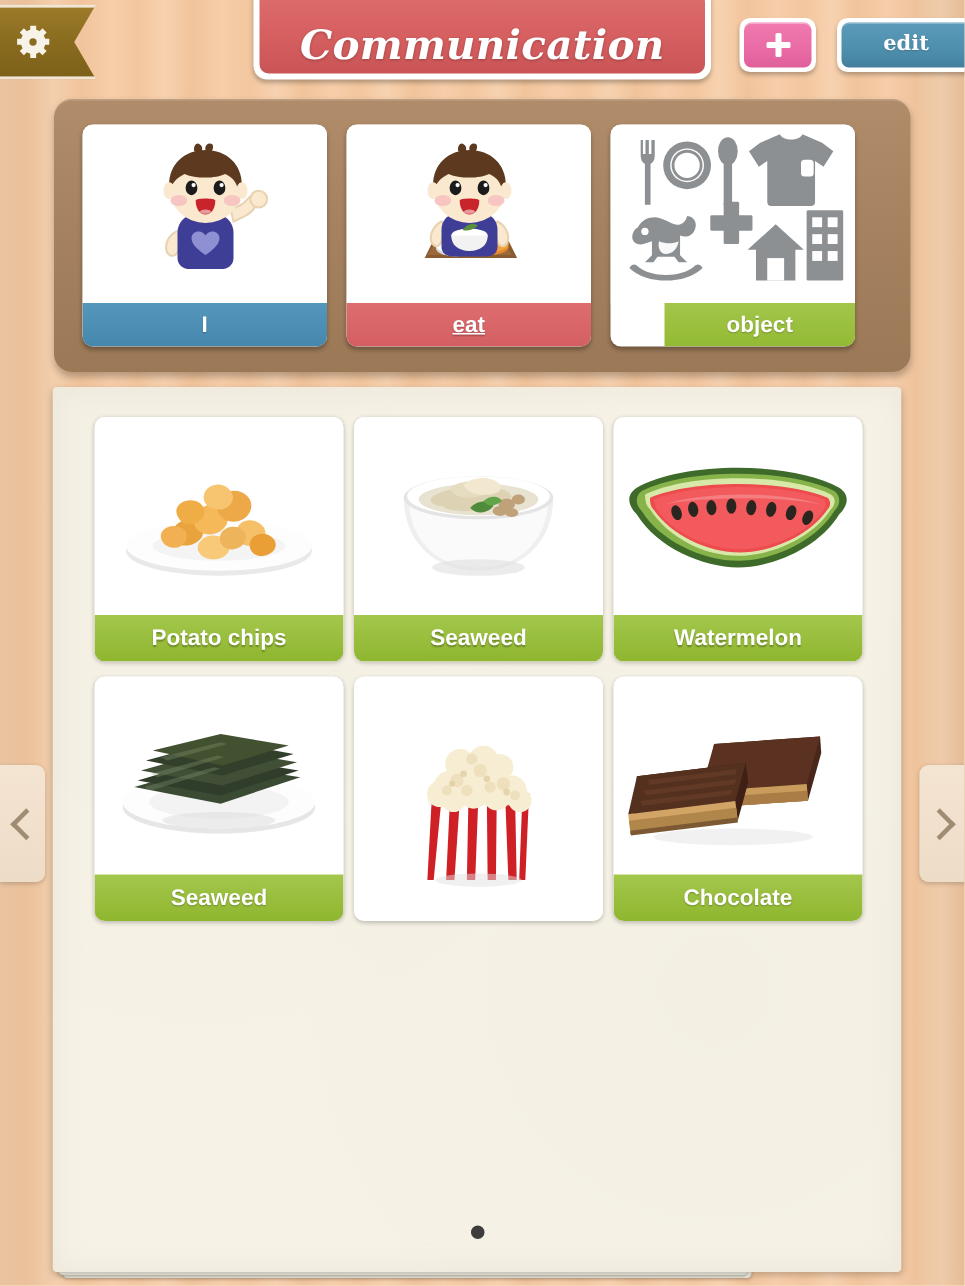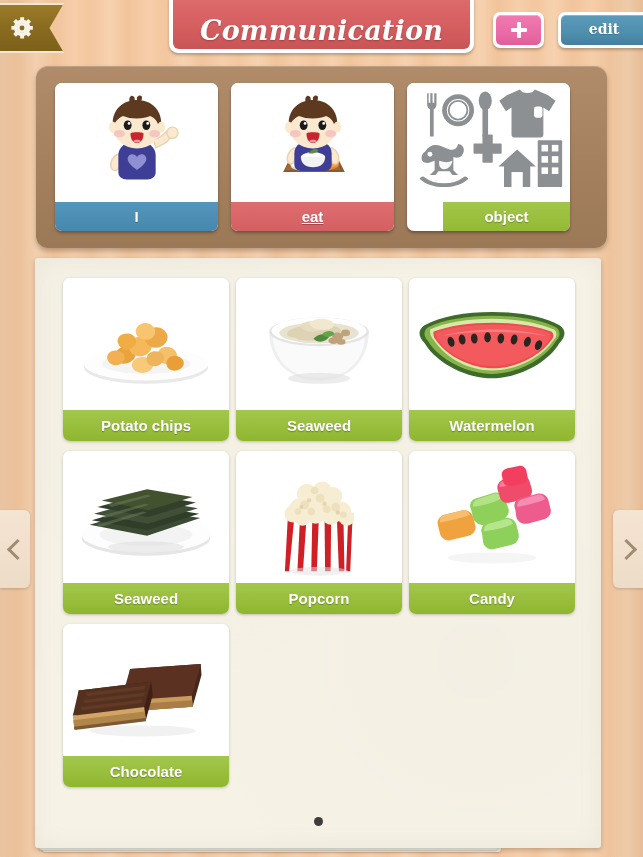--- a/index.html
+++ b/index.html
@@ -618,49 +618,22 @@
               </g>
               <g fill="#ddc99a" opacity=".65">
                 <circle cx="66" cy="40" r="2"></circle>
                   <circle cx="80" cy="43" r="2"></circle>
                 <circle cx="92" cy="51" r="2"></circle>
                   <circle cx="59" cy="46" r="1.8"></circle>
               </g>
               <ellipse cx="75" cy="104" rx="26" ry="4" fill="#e2e2e2" opacity=".5"></ellipse>
             </svg>
           </div>
-          <div class="gcard-label">Popcorn</div>
         </div>
 
-        <div class="gcard">
-          <div class="gcard-img">
-            <svg viewBox="0 0 150 110" class="food-img" aria-hidden="true">
-              <g>
-                <path d="M26 62c-1-4 2-8 6-9l17-4c4-1 8 2 9 6l2 8c1 4-2 8-6 9l-17 4c-4 1-8-2-9-6z" fill="#f0a23f"></path>
-                <path d="M28 60c-1-3 1-6 4-7l16-4c3-1 6 1 7 4-6 3-22 6-27 7z" fill="#f6be6e"></path>
-
-                <path d="M56 48c-2-4 0-9 5-10l16-5c5-1 9 2 10 6l3 9c1 4-2 8-6 10l-16 4c-4 1-9-2-10-6z" fill="#8fd05a"></path>
-                <path d="M58 46c-1-3 1-6 4-7l15-5c3-1 6 1 7 4-6 4-21 7-26 8z" fill="#b3e287"></path>
-
-                <path d="M80 30c-1-4 2-8 6-9l14-3c4-1 8 1 9 5l2 7c1 4-2 8-6 9l-14 3c-4 1-8-1-9-5z" fill="#f04b6b"></path>
-                <path d="M82 28c-1-3 1-5 4-6l13-3c3-1 5 1 6 3-5 3-18 5-23 6z" fill="#f87f96"></path>
-
-                <path d="M96 48c-2-4 0-9 5-10l15-4c5-1 9 2 10 6l2 8c1 4-2 8-6 9l-15 4c-5 1-9-2-10-6z" fill="#ee5c8e"></path>
-                <path d="M98 46c-1-3 1-6 4-7l14-4c3-1 6 1 7 4-6 3-20 6-25 7z" fill="#f58cb2"></path>
-
-                <path d="M66 70c-2-4 1-9 5-10l16-4c5-1 9 2 10 6l2 8c1 5-2 9-6 10l-16 4c-5 1-9-2-10-6z" fill="#8ed05c"></path>
-                <path d="M68 68c-1-3 1-6 4-7l15-4c3-1 6 1 7 4-6 4-21 6-26 7z" fill="#b5e68b"></path>
-
-                <path d="M84 18c-1-3 1-6 5-7l10-2c3-1 6 1 7 4l1 5c1 3-1 6-4 7l-11 2c-3 1-6-1-7-4z" fill="#f23f5f"></path>
-              </g>
-              <ellipse cx="75" cy="92" rx="40" ry="5" fill="#e8e8e8" opacity=".45"></ellipse>
-            </svg>
-          </div>
-          <div class="gcard-label">Candy</div>
-        </div>
 
         <div class="gcard">
           <div class="gcard-img">
             <svg viewBox="0 0 150 110" class="food-img" aria-hidden="true">
 
               <g transform="rotate(-4 90 55)">
                 <path d="M62 34h64v10l-10 28H52z" fill="#49261a"></path>
                 <path d="M62 34h64l-10 28H52z" fill="#5b3221"></path>
                 <path d="M52 62h64v10H52z" fill="#c99b5c"></path>
                 <path d="M52 66h64v6H52z" fill="#a97d45"></path>

